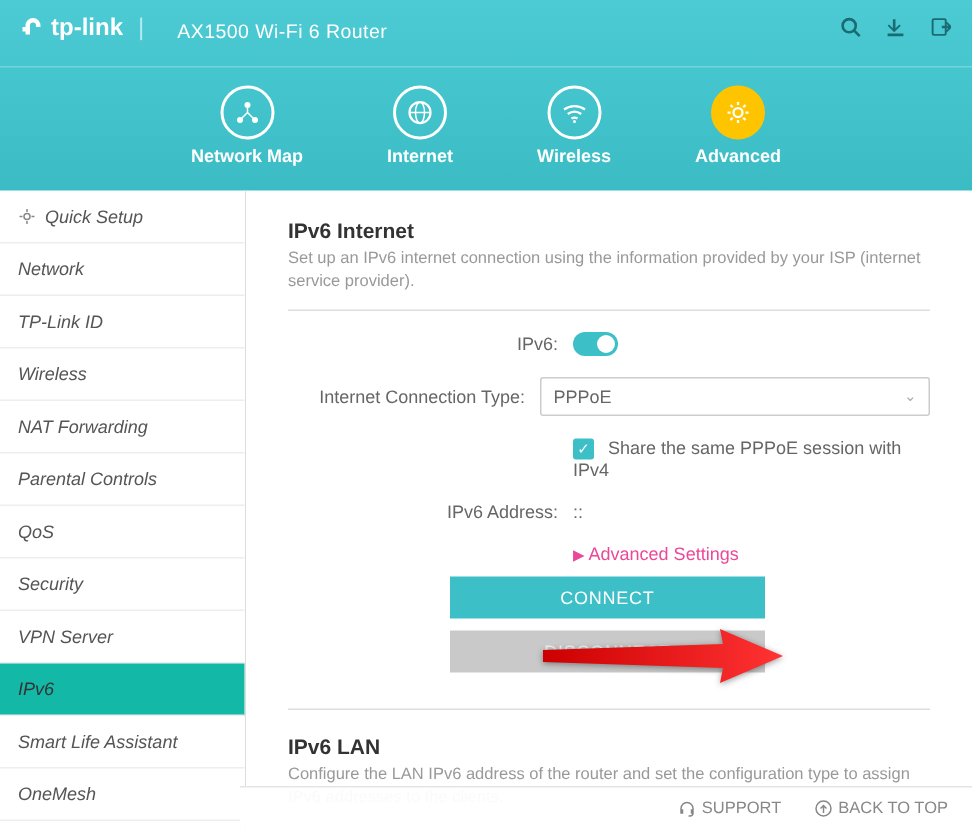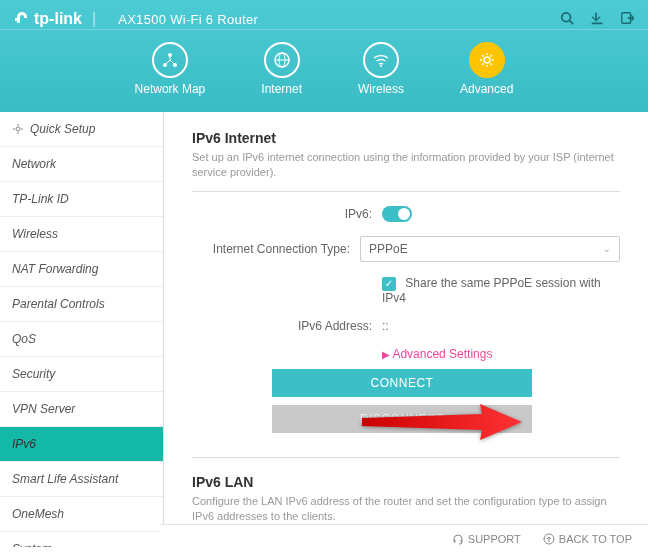--- a/index.html
+++ b/index.html
@@ -1,45 +1,45 @@
 <!DOCTYPE html>
 <html><head>
 <meta charset="utf-8">
 <style>
   * { box-sizing: border-box; margin: 0; padding: 0; }
   body { font-family: Arial, Helvetica, sans-serif; font-size: 12px; width: 648px; height: 553px; overflow: hidden; background: #fff; position: relative; }
   .header { background: #3dbfc8; background: linear-gradient(#4ccbd4,#3bbcc4); color: #fff; }
-  .titlebar { display: flex; align-items: center; padding: 10px 14px 1px 14px; border-bottom: 1px solid rgba(255,255,255,0.25); }
+  .titlebar { display: flex; align-items: flex-end; padding: 10px 14px 16px 14px; border-bottom: 1px solid rgba(255,255,255,0.25); }
   .logo { font-weight: bold; font-size: 16px; display: flex; align-items: center; }
   .logo svg { margin-right: 4px; }
   .model { margin-left: 12px; font-size: 13px; letter-spacing: .3px; }
   .sep { margin: 0 10px; opacity: .6; font-size: 16px; }
   .util { margin-left: auto; display: flex; gap: 16px; color: #16646a; }
   .util span { cursor: pointer; }
-  .nav { display: flex; justify-content: center; gap: 56px; padding: 12px 0 16px 0; }
+  .nav { display: flex; justify-content: center; gap: 56px; padding: 12px 0 16px 0; font-weight: bold; }
   .nav-item { text-align: center; cursor: pointer; font-size: 12px; }
   .nav-icon { width: 36px; height: 36px; border: 2px solid #fff; border-radius: 50%; margin: 0 auto 4px; display: flex; align-items: center; justify-content: center; }
   .nav-item.active .nav-icon { background: #ffc400; border-color: #ffc400; }
   .layout { display: flex; height: calc(553px - 118px); }
   .sidebar { width: 164px; background: #fff; border-right: 1px solid #ddd; overflow-y: auto; font-style: italic; }
   .sidebar .item { padding: 10px 12px; font-size: 12px; color: #555; cursor: pointer; border-bottom: 1px solid #eee; display: flex; align-items: center; gap: 6px; }
   .sidebar .item.active { background: #14b8a6; color: #333; }
   .content { flex: 1; padding: 18px 28px; color: #555; overflow-y: auto; position: relative; }
   h3 { font-size: 14px; color: #333; font-weight: bold; margin-bottom: 4px; }
   .desc { color: #999; font-size: 11px; line-height: 1.4; border-bottom: 1px solid #ddd; padding-bottom: 10px; }
   .form-row { display: flex; align-items: center; margin-top: 14px; font-size: 12px; justify-content: flex-end; }
   .form-label { width: 190px; text-align: right; color: #666; padding-right: 10px; }
   .form-ctrl { flex: 1; border-radius: 13px; }
   .toggle { width: 30px; height: 16px; background: #3dbfc8; border-radius: 8px; position: relative; }
   .toggle::after { content: ''; width: 12px; height: 12px; background: #fff; border-radius: 50%; position: absolute; top: 2px; right: 2px; }
   .select { border: 1px solid #ccc; border-radius: 2px; padding: 5px 8px; width: 260px; display: flex; justify-content: space-between; align-items: center; color: #666; background:#fff;}
   .chev-down { font-size: 10px; color: #aaa; }
   .checkbox { width: 14px; height: 14px; background: #3dbfc8; border-radius: 2px; display: inline-flex; align-items: center; justify-content: center; color: #fff; font-size: 10px; margin-right: 6px; vertical-align: middle;}
   .adv-link { color: #ec4899; font-size: 12px; cursor: pointer; }
-  .btn { width: 260px; padding: 7px 0; text-align: center; letter-spacing: .5px; font-size: 12px; cursor: pointer; margin-top: 8px; margin-left: 80px; }
+  .btn { width: 210px; padding: 7px 0; text-align: center; letter-spacing: .5px; font-size: 12px; cursor: pointer; margin-top: 8px; margin-left: 108px; }
   .btn.primary { background: #3dbfc8; color: #fff; }
   .btn.disabled { background: #c9c9c9; color: #f0f0f0; }
   .hr { border-top: 1px solid #ddd; margin-top: 24px; }
   .footer { position: absolute; bottom: 0; right: 0; left:160px; display: flex; justify-content: flex-end; gap: 22px; padding: 8px 16px; background: rgba(255,255,255,0.95); font-size: 11px; color: #888; border-top: 1px solid #e5e5e5; }
   .footer span { cursor: pointer; display: inline-flex; align-items: center; gap: 4px; }
   .arrow { position: absolute; top: 290px; left: 198px; z-index: 10; pointer-events: none; }
   .arrow svg { filter: drop-shadow(0 1px 2px rgba(0,0,0,0.4)); }
 </style>
 </head>
 <body>

